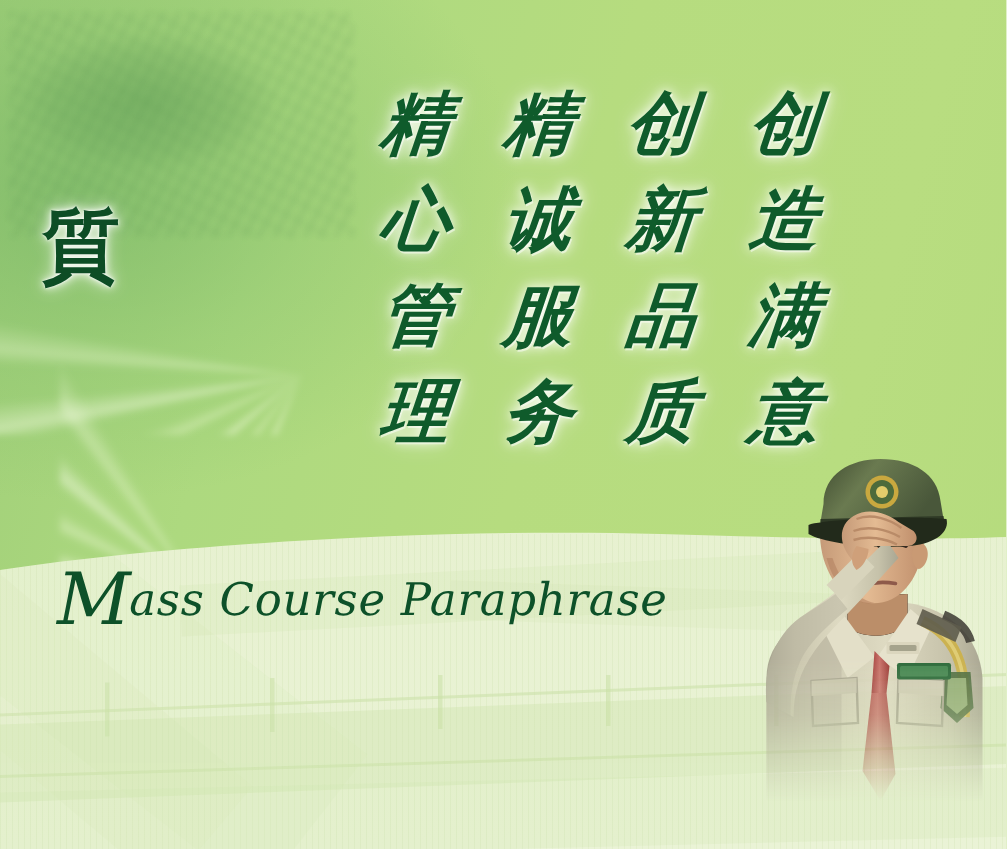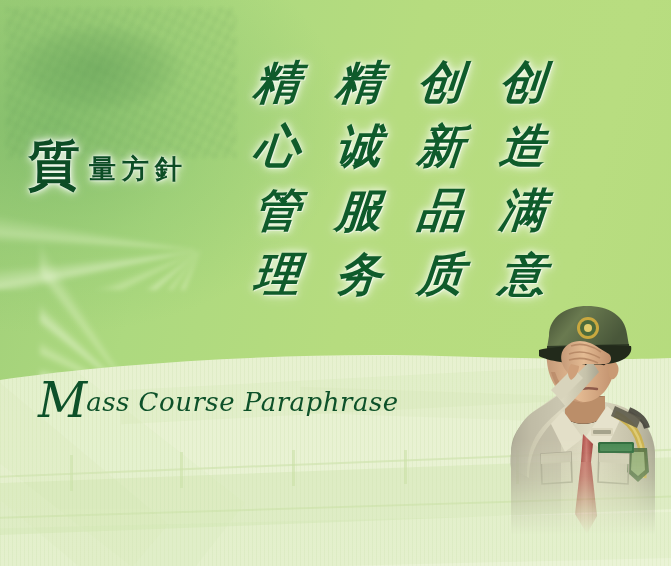--- a/index.html
+++ b/index.html
@@ -134,21 +134,21 @@
     color:#0d5129;
     white-space:nowrap;
   }
   .slogan .cap{
     font-size:48px;line-height:40px;
     font-weight:400;
     letter-spacing:-1px;
     position:relative;top:6px;
   }
   .slogan .txt{
-    font-size:26px;line-height:40px;
+    font-size:30px;line-height:40px;
     letter-spacing:.5px;
     margin-top:32px;
   }
 
   
   .guard{
     position:absolute;left:487px;top:302px;width:184px;height:264px;
     -webkit-mask-image:linear-gradient(180deg,#000 0%,#000 52%,rgba(0,0,0,.75) 66%,rgba(0,0,0,.30) 78%,rgba(0,0,0,0) 88%);
             mask-image:linear-gradient(180deg,#000 0%,#000 52%,rgba(0,0,0,.75) 66%,rgba(0,0,0,.30) 78%,rgba(0,0,0,0) 88%);
   }
@@ -179,21 +179,20 @@
       <div class="wm-band" style="left:120px;top:378px;width:470px;height:34px;transform:rotate(-3deg);opacity:.55;"></div>
       <div class="wm-band" style="left:300px;top:392px;width:300px;height:26px;transform:rotate(2deg);opacity:.45;"></div>
       <div class="wm-band" style="left:-60px;top:398px;width:300px;height:120px;transform:rotate(38deg);opacity:.35;"></div>
       <div class="wm-band" style="left:-90px;top:430px;width:260px;height:90px;transform:rotate(40deg);opacity:.3;"></div>
       <div class="wm-hatch"></div>
     </div>
   </div>
 
   <div class="quality">
     <span class="big">質</span>
-    <span class="rest">量方針</span>
   </div>
 
   <div class="calli">
     <div class="calli-col">
       <div class="calli-ch">精</div>
       <div class="calli-ch">心</div>
       <div class="calli-ch">管</div>
       <div class="calli-ch">理</div>
     </div>
     <div class="calli-col">

